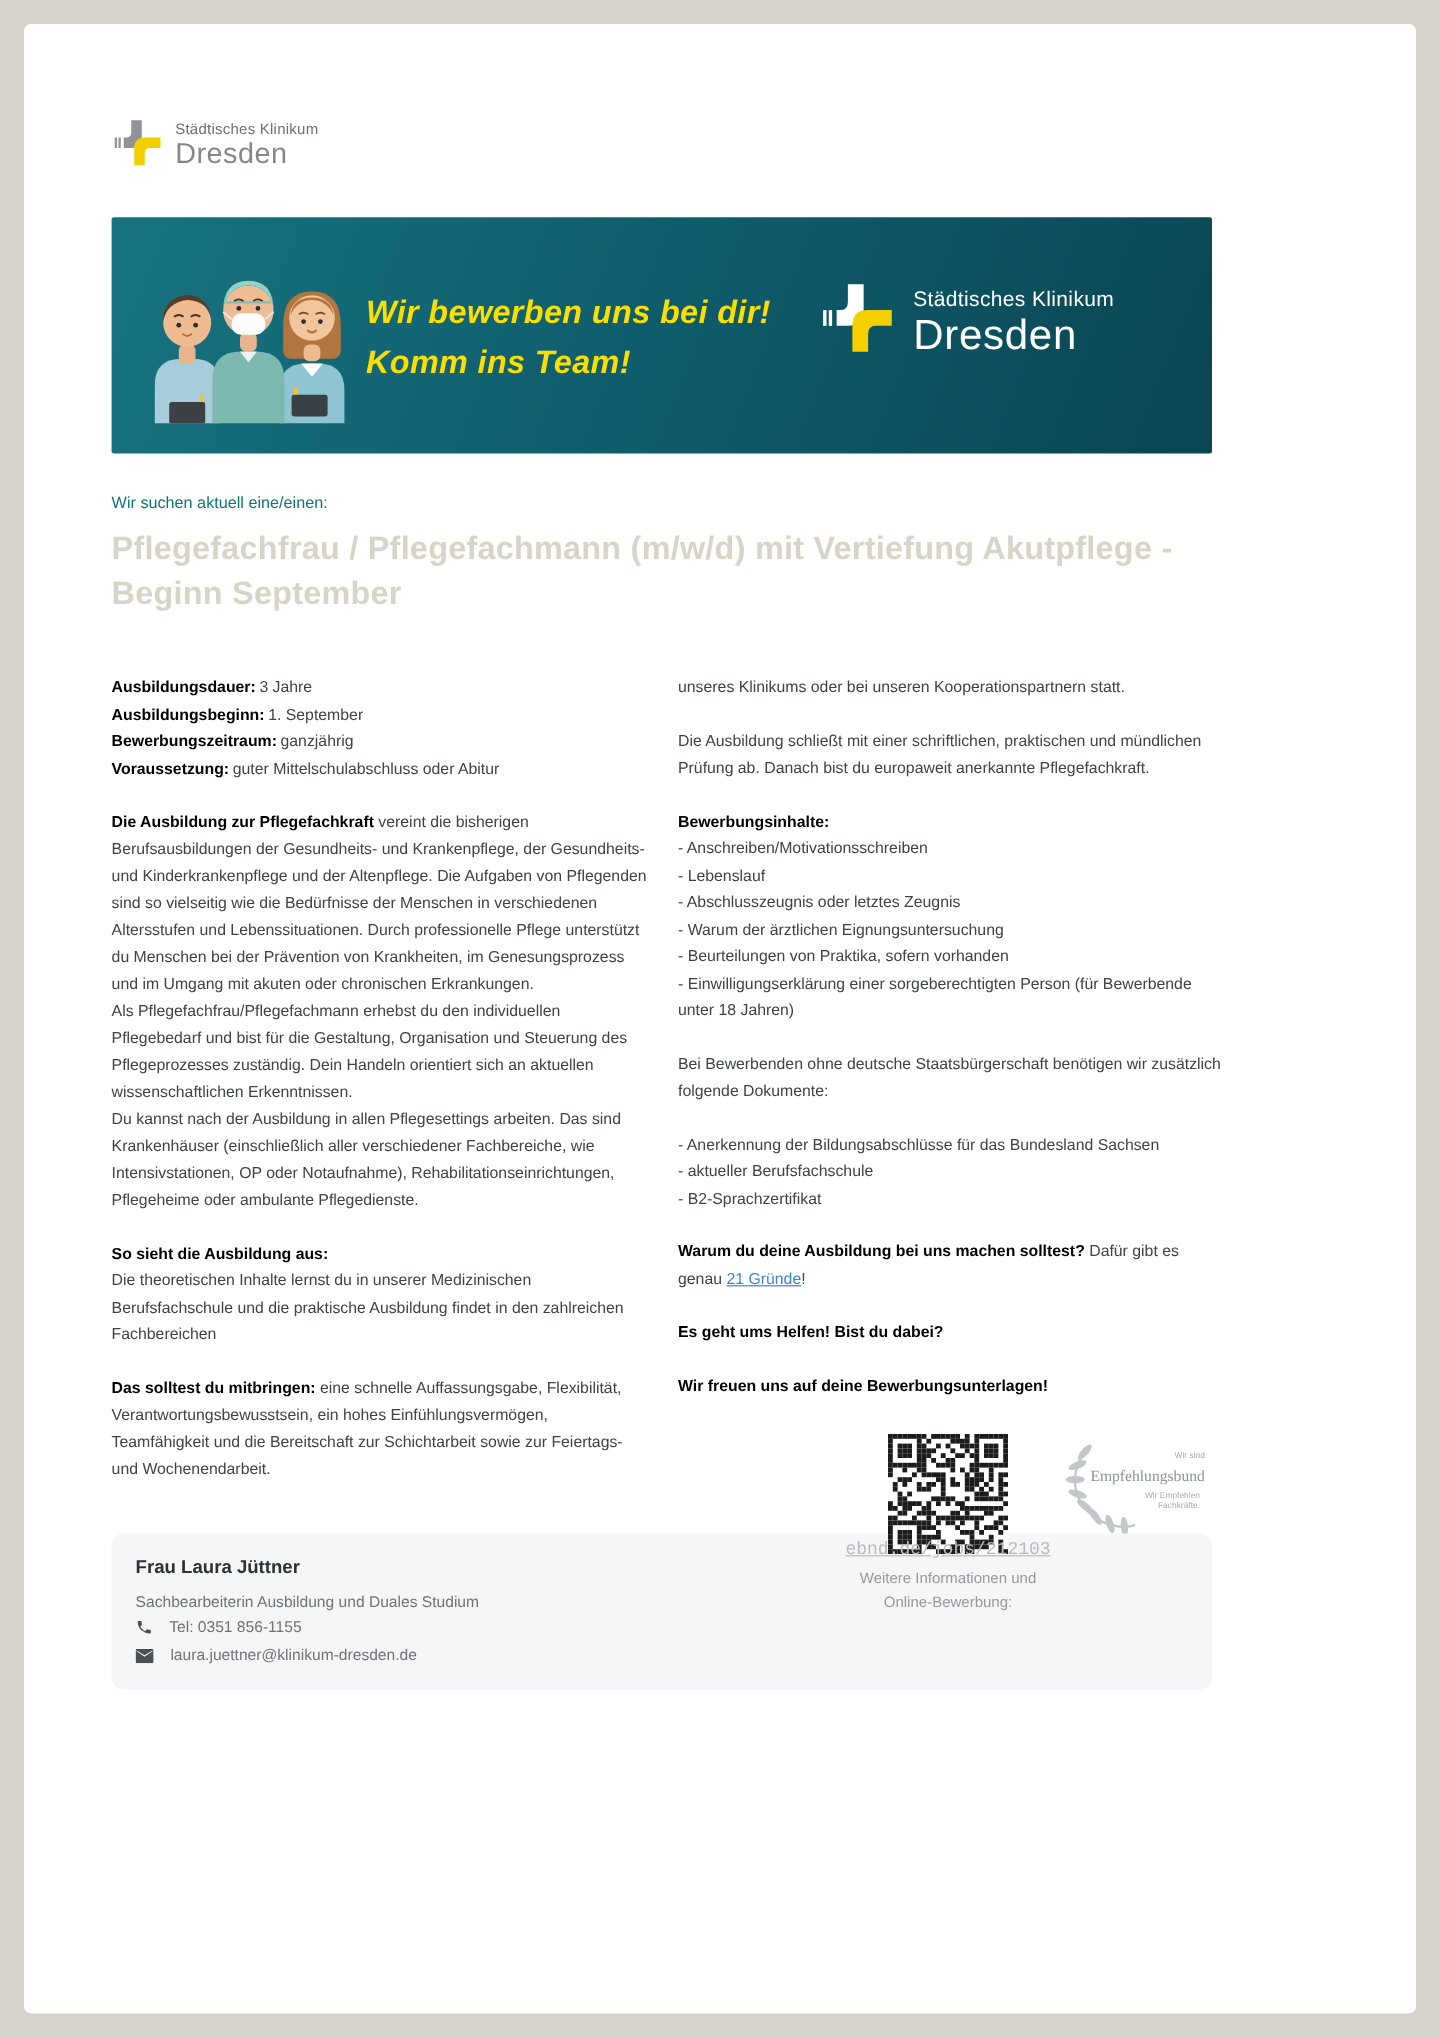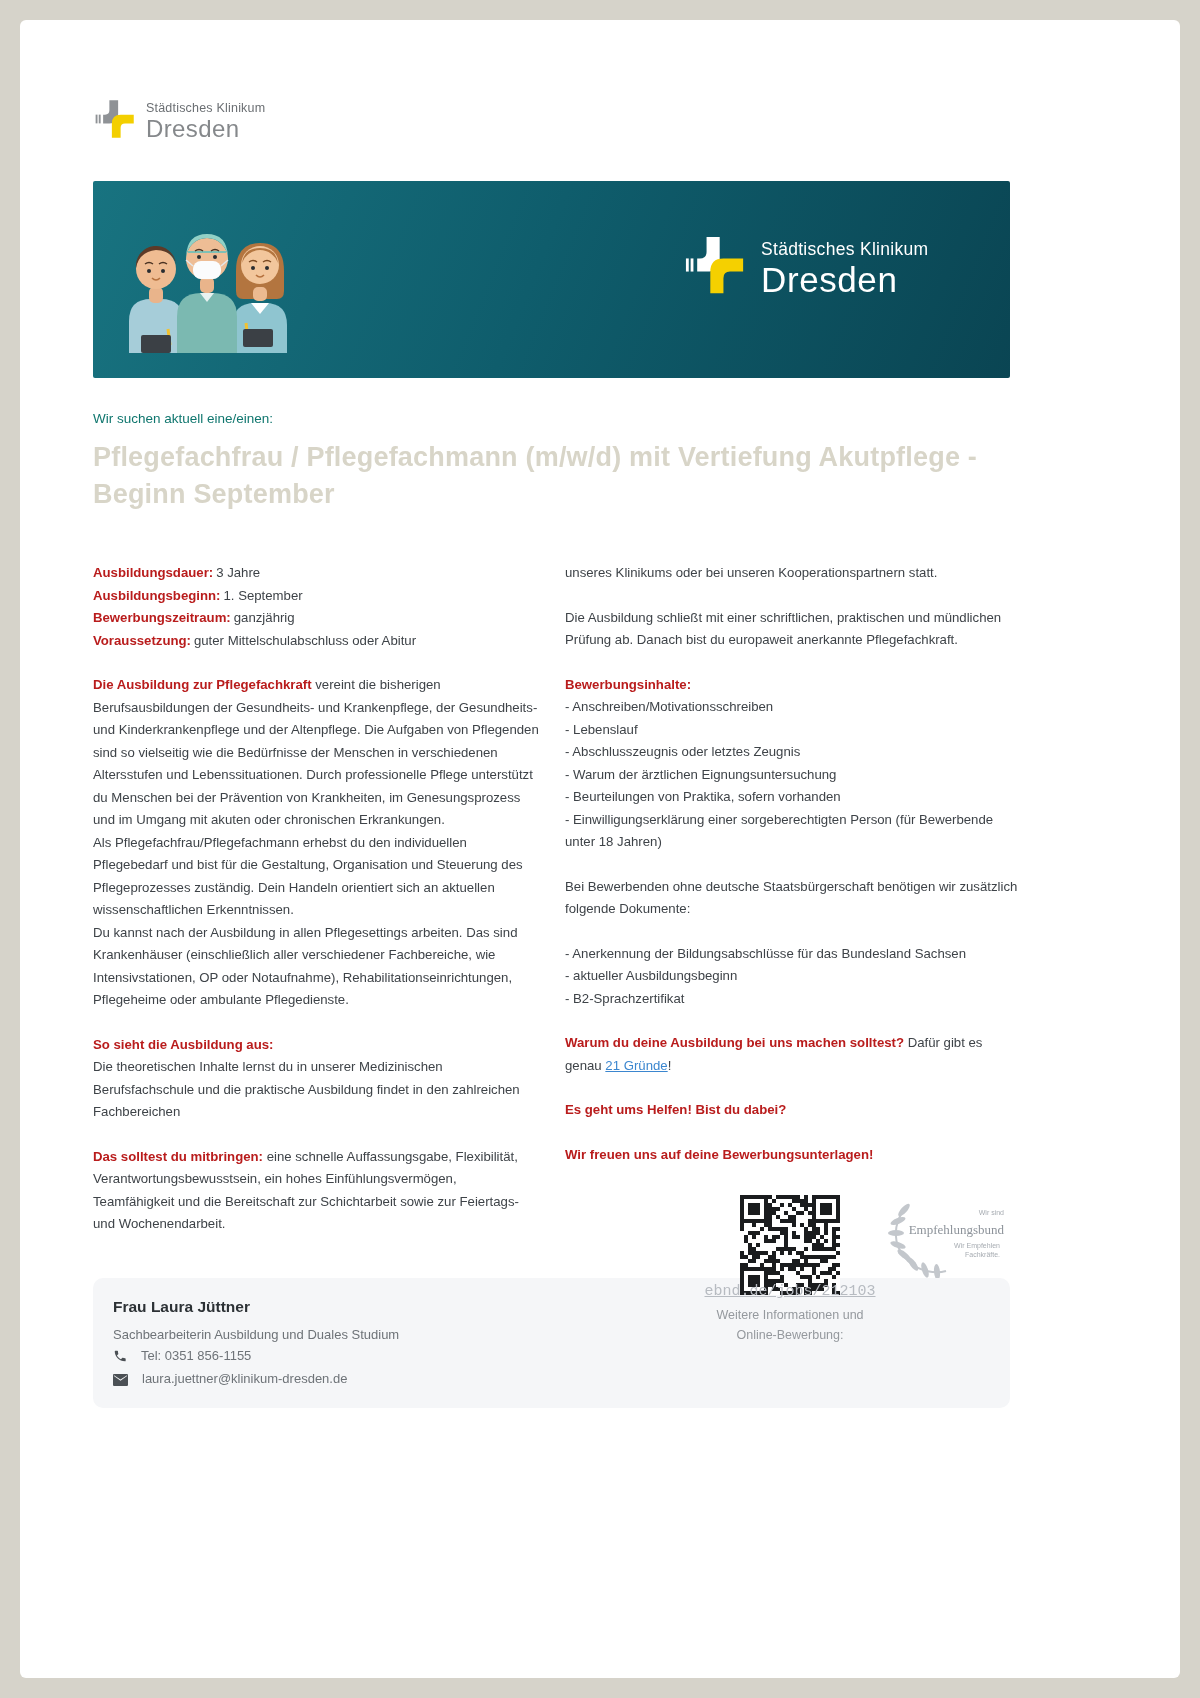--- a/index.html
+++ b/index.html
@@ -45,21 +45,21 @@
   
   .cols{
     position:absolute;left:93px;top:562px;width:926px;
     display:flex;gap:24px;
     font-size:13.2px;line-height:22.5px;color:#3e4348;
   }
   .col-left{width:448px;}
   .col-right{width:454px;}
   .blk{margin:0 0 22px 0;}
   .blk:last-child{margin-bottom:0;}
-  .cols b{color:#b91c1c;font-weight:700;}
+  .cols b{color:#000000;font-weight:700;}
   .fact b{margin-right:3px;}
   a.inline-link{color:#3b86cf;text-decoration:underline;cursor:pointer;}
 
   
   .footer-panel{
     position:absolute;left:93px;top:1278px;width:917px;height:130px;
     background:#f5f6f8;border-radius:10px;
   }
   .ft-name{position:absolute;left:113px;top:1298px;font-size:15.5px;font-weight:700;color:#2c3135;}
   .ft-role{position:absolute;left:113px;top:1327px;font-size:13px;color:#6e7378;}
@@ -146,20 +146,24 @@
         <circle cx="92" cy="52" r="21" fill="#eebd95"></circle>
         <path d="M71,52 a21,21 0 0 1 42,0 q0,-25 -21,-25 q-21,0 -21,25 z" fill="#92d1c6"></path>
         <path d="M73,45 h38" stroke="#7fc0b5" stroke-width="2"></path>
         <circle cx="84" cy="50" r="2" fill="#2a2d31"></circle>
           <circle cx="100" cy="50" r="2" fill="#2a2d31"></circle>
         <path d="M80,44 q4,-3 8,0 M96,44 q4,-3 8,0" stroke="#4a3222" stroke-width="1.4" fill="none"></path>
         <rect x="78" y="54" width="28" height="18" rx="8" fill="#fbfcfd"></rect>
         <path d="M78,59 L71,53 M106,59 L113,53" stroke="#e3e7ea" stroke-width="1.6"></path>
       </g>
     </svg>
+  </div>
+  <div class="banner-headline">
+    <div>Wir bewerben uns bei dir!</div>
+    <div>Komm ins Team!</div>
   </div>
   <div class="banner-brand">
     <span>
       <svg width="60" height="60" viewBox="0 0 64 64">
         <g fill="#ffffff">
           <path d="M37,2 V25 Q37,39 23,39 H13 V25 H16 Q23,25 23,18 V2 Z"></path>
           <rect x="1" y="25" width="3" height="14"></rect>
           <rect x="6" y="25" width="3" height="14"></rect>
         </g>
         <path fill="#f5d000" d="M27,62 V39 Q27,25 41,25 H62 V39 H48 Q41,39 41,46 V62 Z"></path>
@@ -209,21 +213,21 @@
           <div>- Lebenslauf</div>
           <div>- Abschlusszeugnis oder letztes Zeugnis</div>
           <div>- Warum der ärztlichen Eignungsuntersuchung</div>
           <div>- Beurteilungen von Praktika, sofern vorhanden</div>
           <div>- Einwilligungserklärung einer sorgeberechtigten Person (für Bewerbende unter 18 Jahren)</div>
         </div>
     </div>
     <div class="blk">Bei Bewerbenden ohne deutsche Staatsbürgerschaft benötigen wir zusätzlich folgende Dokumente:</div>
     <div class="blk">
         <div>- Anerkennung der Bildungsabschlüsse für das Bundesland Sachsen</div>
-        <div>- aktueller Ausbildungsbeginn</div>
+        <div>- aktueller Berufsfachschule</div>
         <div>- B2-Sprachzertifikat</div>
       </div>
     <div class="blk">
       <b>Warum du deine Ausbildung bei uns machen solltest?</b><span> Dafür gibt es genau </span><a class="inline-link">21 Gründe</a><span>!</span>
     </div>
     <div class="blk"><b>Es geht ums Helfen! Bist du dabei?</b></div>
     <div class="blk"><b>Wir freuen uns auf deine Bewerbungsunterlagen!</b></div>
   </div>
 </div>
 

